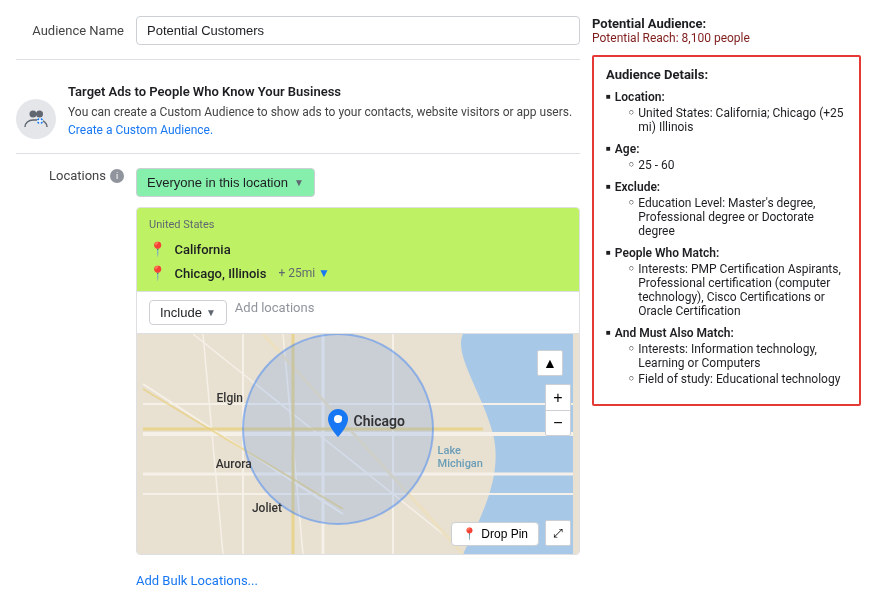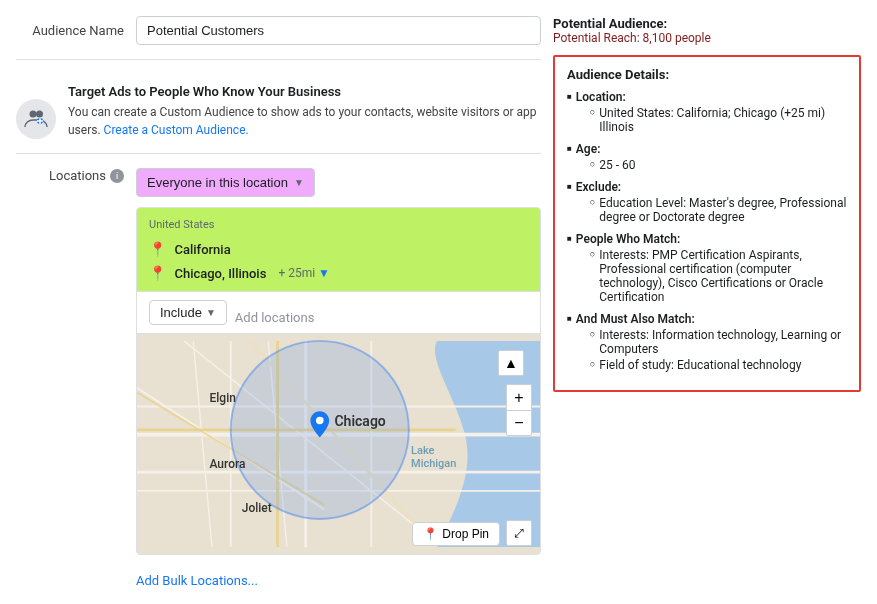--- a/index.html
+++ b/index.html
@@ -15,21 +15,21 @@
       padding: 16px;
       max-width: 877px;
       background: #fff;
       min-height: 604px;
     }
     .left-panel {
       flex: 1;
       min-width: 0;
     }
     .right-panel {
-      width: 308px;
+      width: 269px;
       flex-shrink: 0;
     }
 
     
     .form-row {
       display: flex;
       align-items: center;
       margin-bottom: 14px;
       padding-bottom: 14px;
       border-bottom: 1px solid #dddfe2;
@@ -119,21 +119,21 @@
       justify-content: center;
       cursor: pointer;
     }
     .dropdown-btn {
       display: flex;
       align-items: center;
       gap: 6px;
       border: 1px solid #ccd0d5;
       border-radius: 4px;
       padding: 6px 10px;
-      background: #f0abfc;
+      background: #86efac;
       cursor: pointer;
       font-size: 13px;
       color: #1c1e21;
     }
     .dropdown-arrow {
       font-size: 10px;
       color: #606770;
     }
 
     
@@ -175,21 +175,21 @@
       margin-left: 4px;
     }
     .location-item .location-extra a {
       color: #1877f2;
       text-decoration: none;
     }
 
     
     .include-row {
       display: flex;
-      align-items: flex-end;
+      align-items: flex-start;
       gap: 8px;
       padding: 8px 12px;
       background: #fff;
       border-bottom: 1px solid #dddfe2;
     }
     .include-btn {
       display: flex;
       align-items: center;
       gap: 4px;
       border: 1px solid #ccd0d5;

